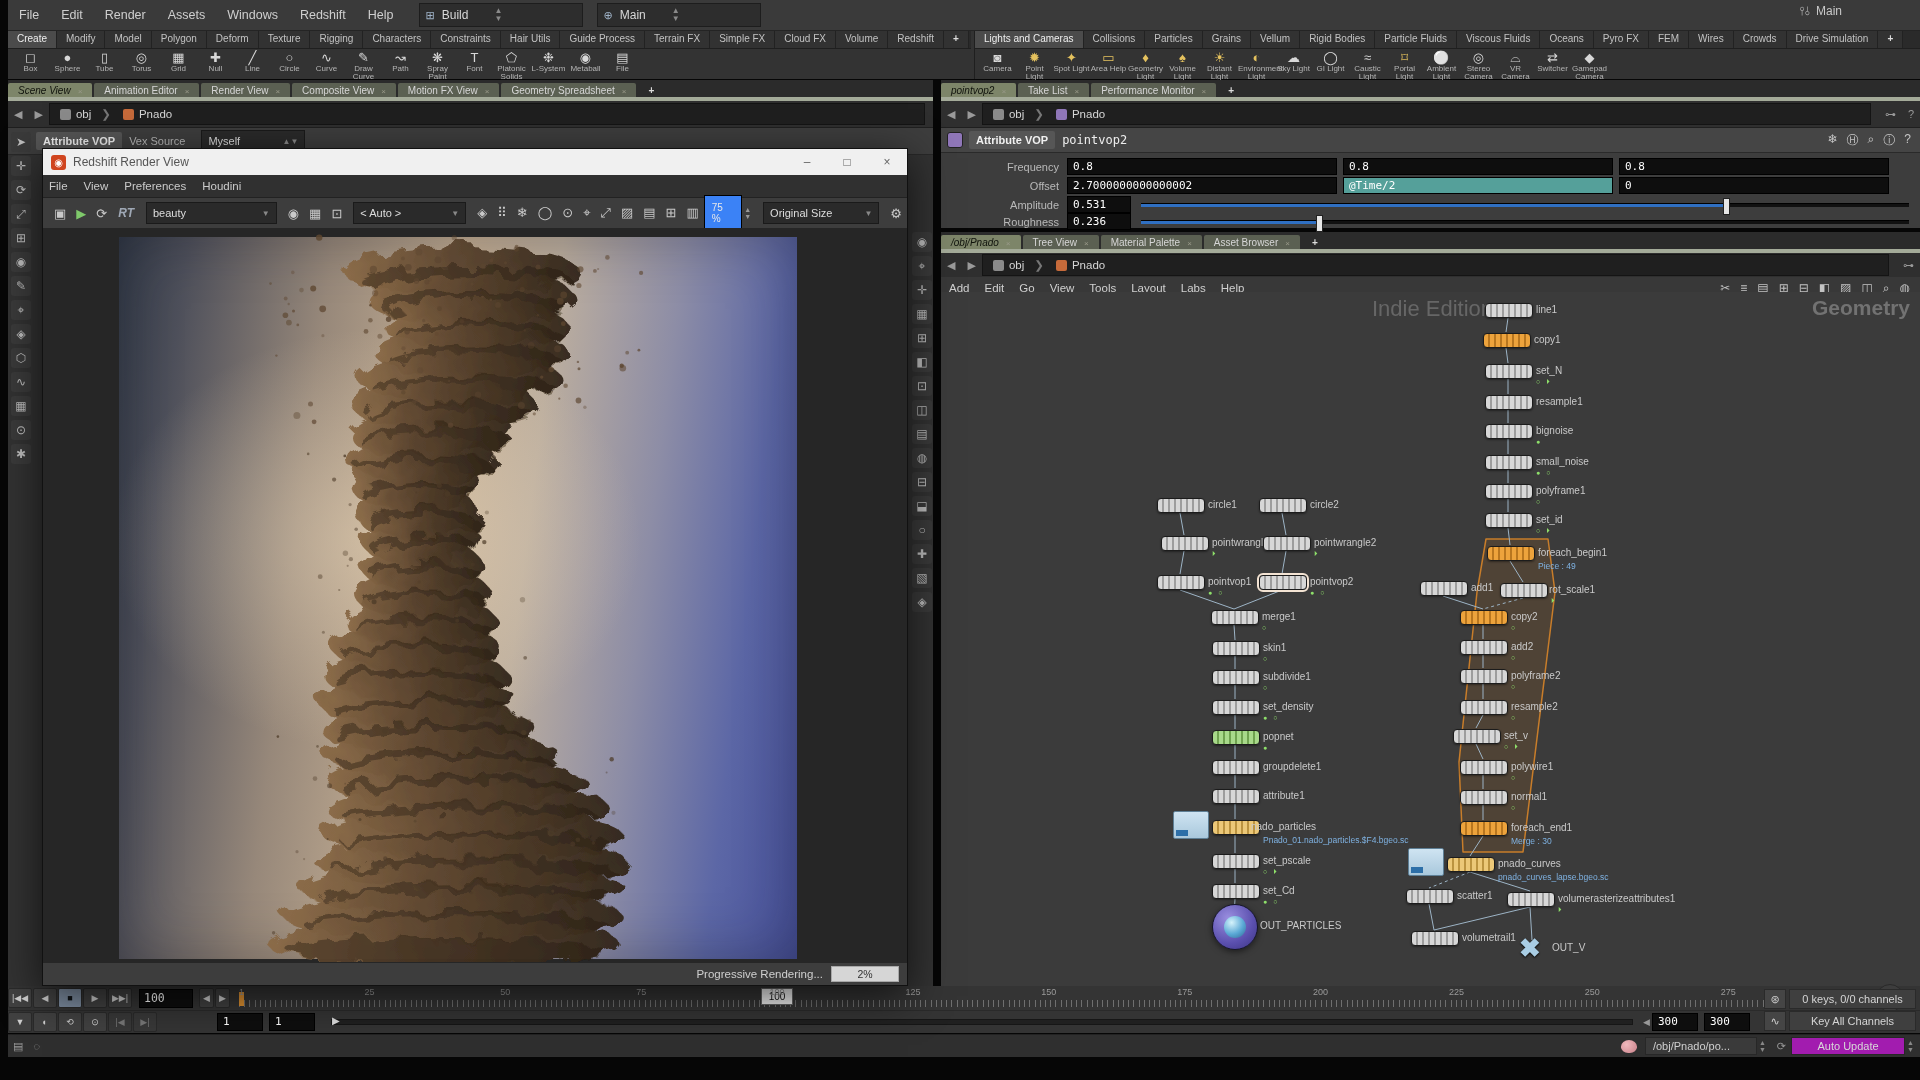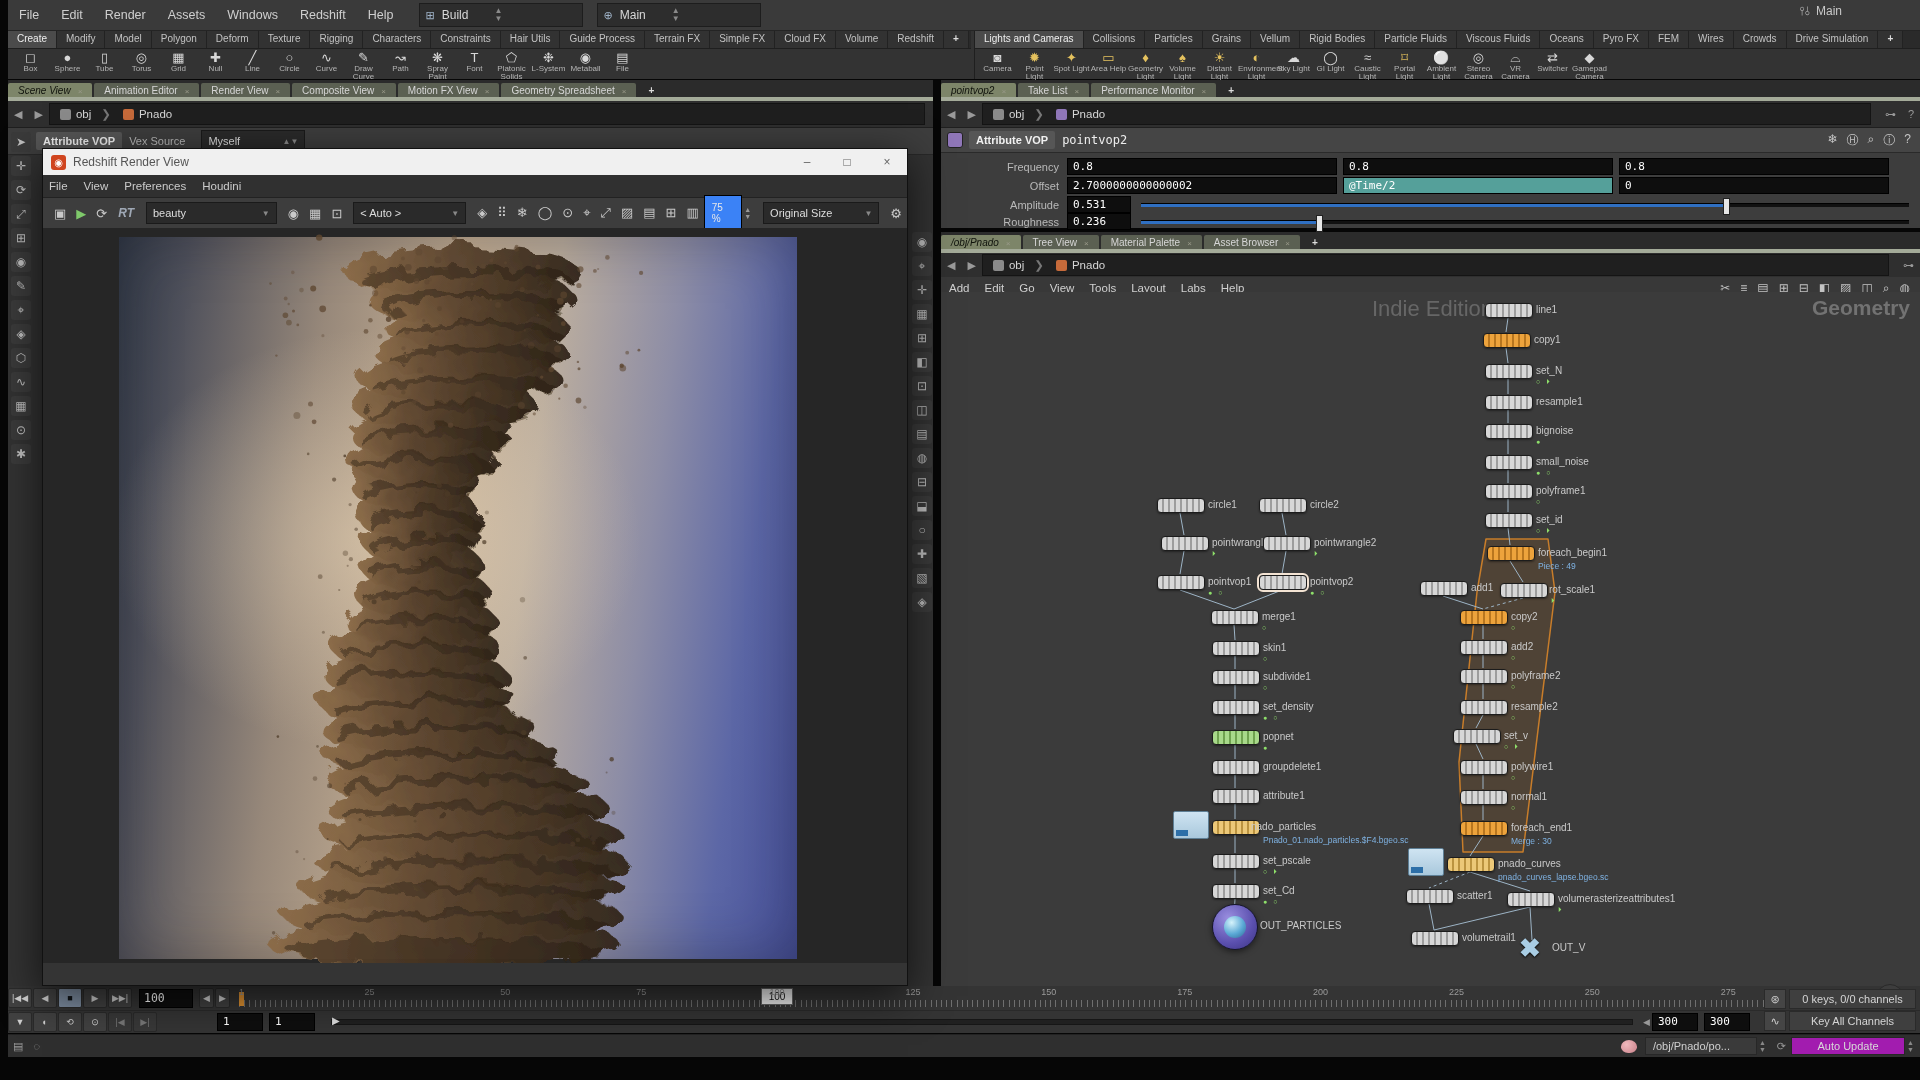--- a/index.html
+++ b/index.html
@@ -742,20 +742,24 @@
               <circle cx="265.9" cy="494.1" r="2.5" fill="#4c3a27" opacity="0.56"></circle>
               <circle cx="220.2" cy="353.0" r="1.1" fill="#4c3a27" opacity="0.43"></circle>
               <circle cx="405.4" cy="524.5" r="2.3" fill="#4c3a27" opacity="0.63"></circle>
               <circle cx="210.6" cy="548.7" r="2.5" fill="#4c3a27" opacity="0.53"></circle>
               <circle cx="321.9" cy="601.2" r="1.9" fill="#4c3a27" opacity="0.38"></circle>
               <circle cx="266.3" cy="621.5" r="2.2" fill="#4c3a27" opacity="0.54"></circle>
             </g>
           </svg>
       </div>
     </div>
+    <div id="rsw-status">
+      <span id="prog-label">Progressive Rendering...</span>
+      <span id="prog-bar">2%</span>
+    </div>
   </div>
 
 
   <div class="abs" style="left:941px;top:128px;width:979px;height:100px;background:#3d3d3d;">
     <div class="attr-head">
       <span class="nodeicon"></span>
       <span class="attr-title">Attribute VOP</span>
       <span class="attr-node mono">pointvop2</span>
       <span class="attr-ics" id="attr-head-icons">
           <span>❄</span>

